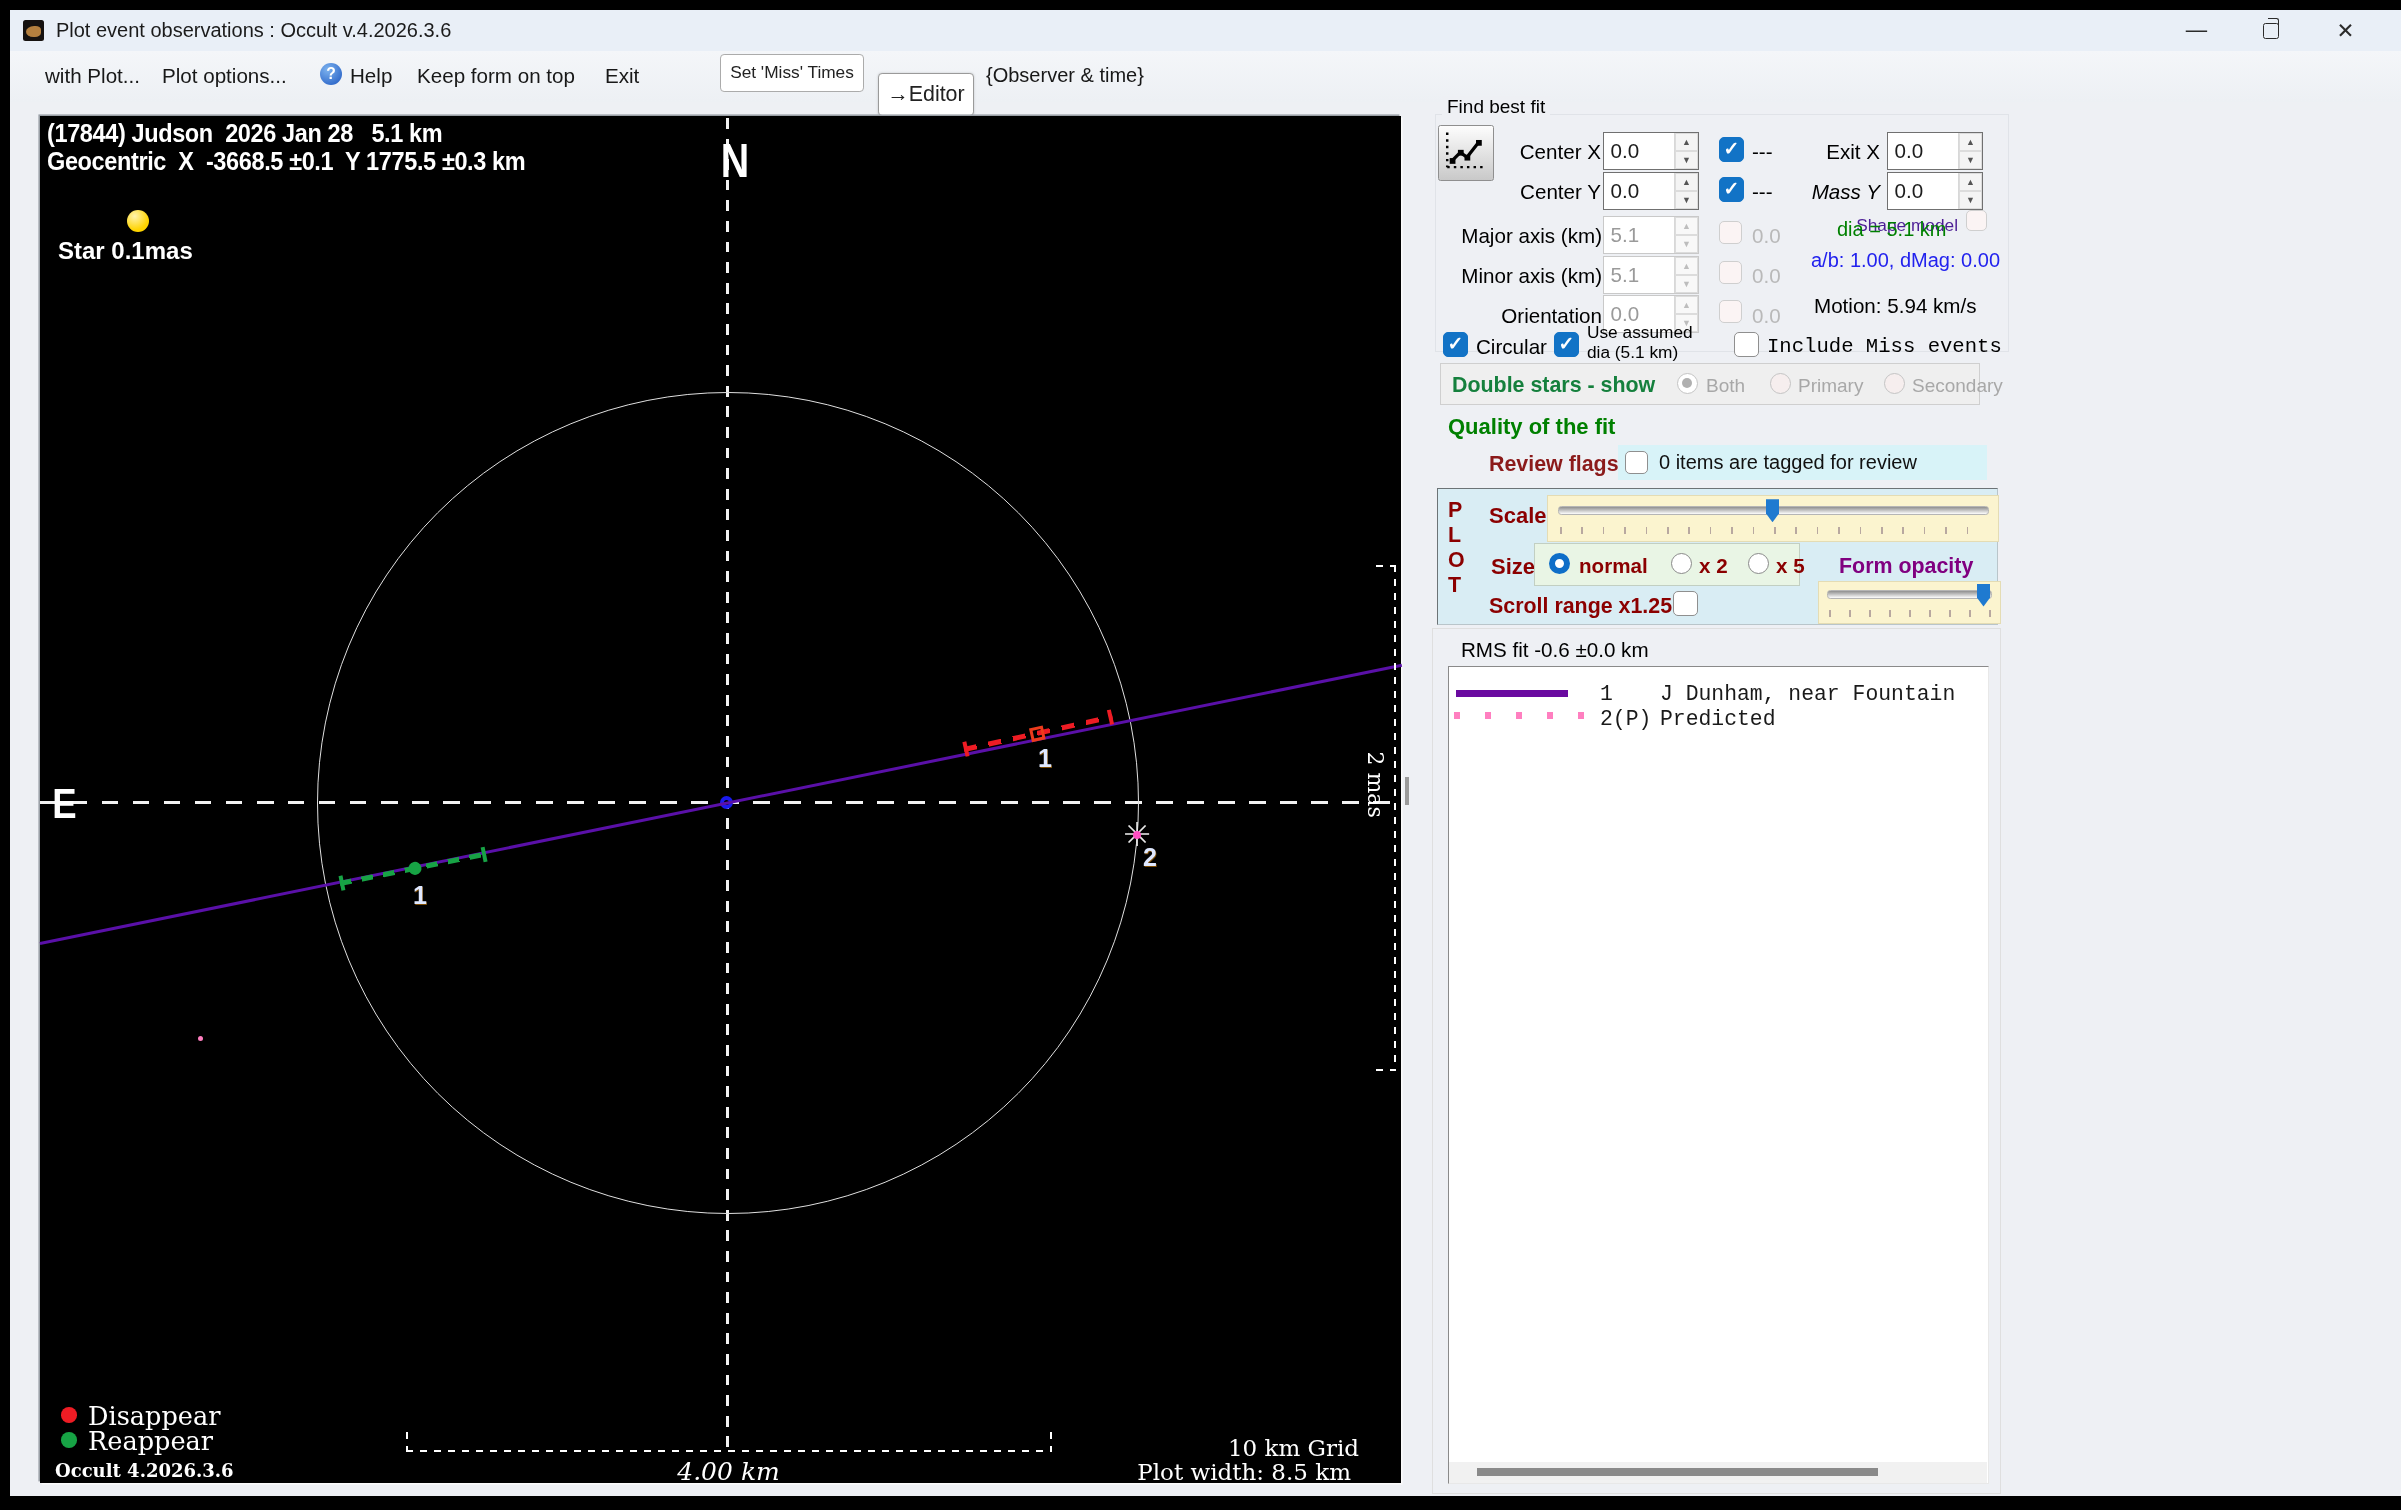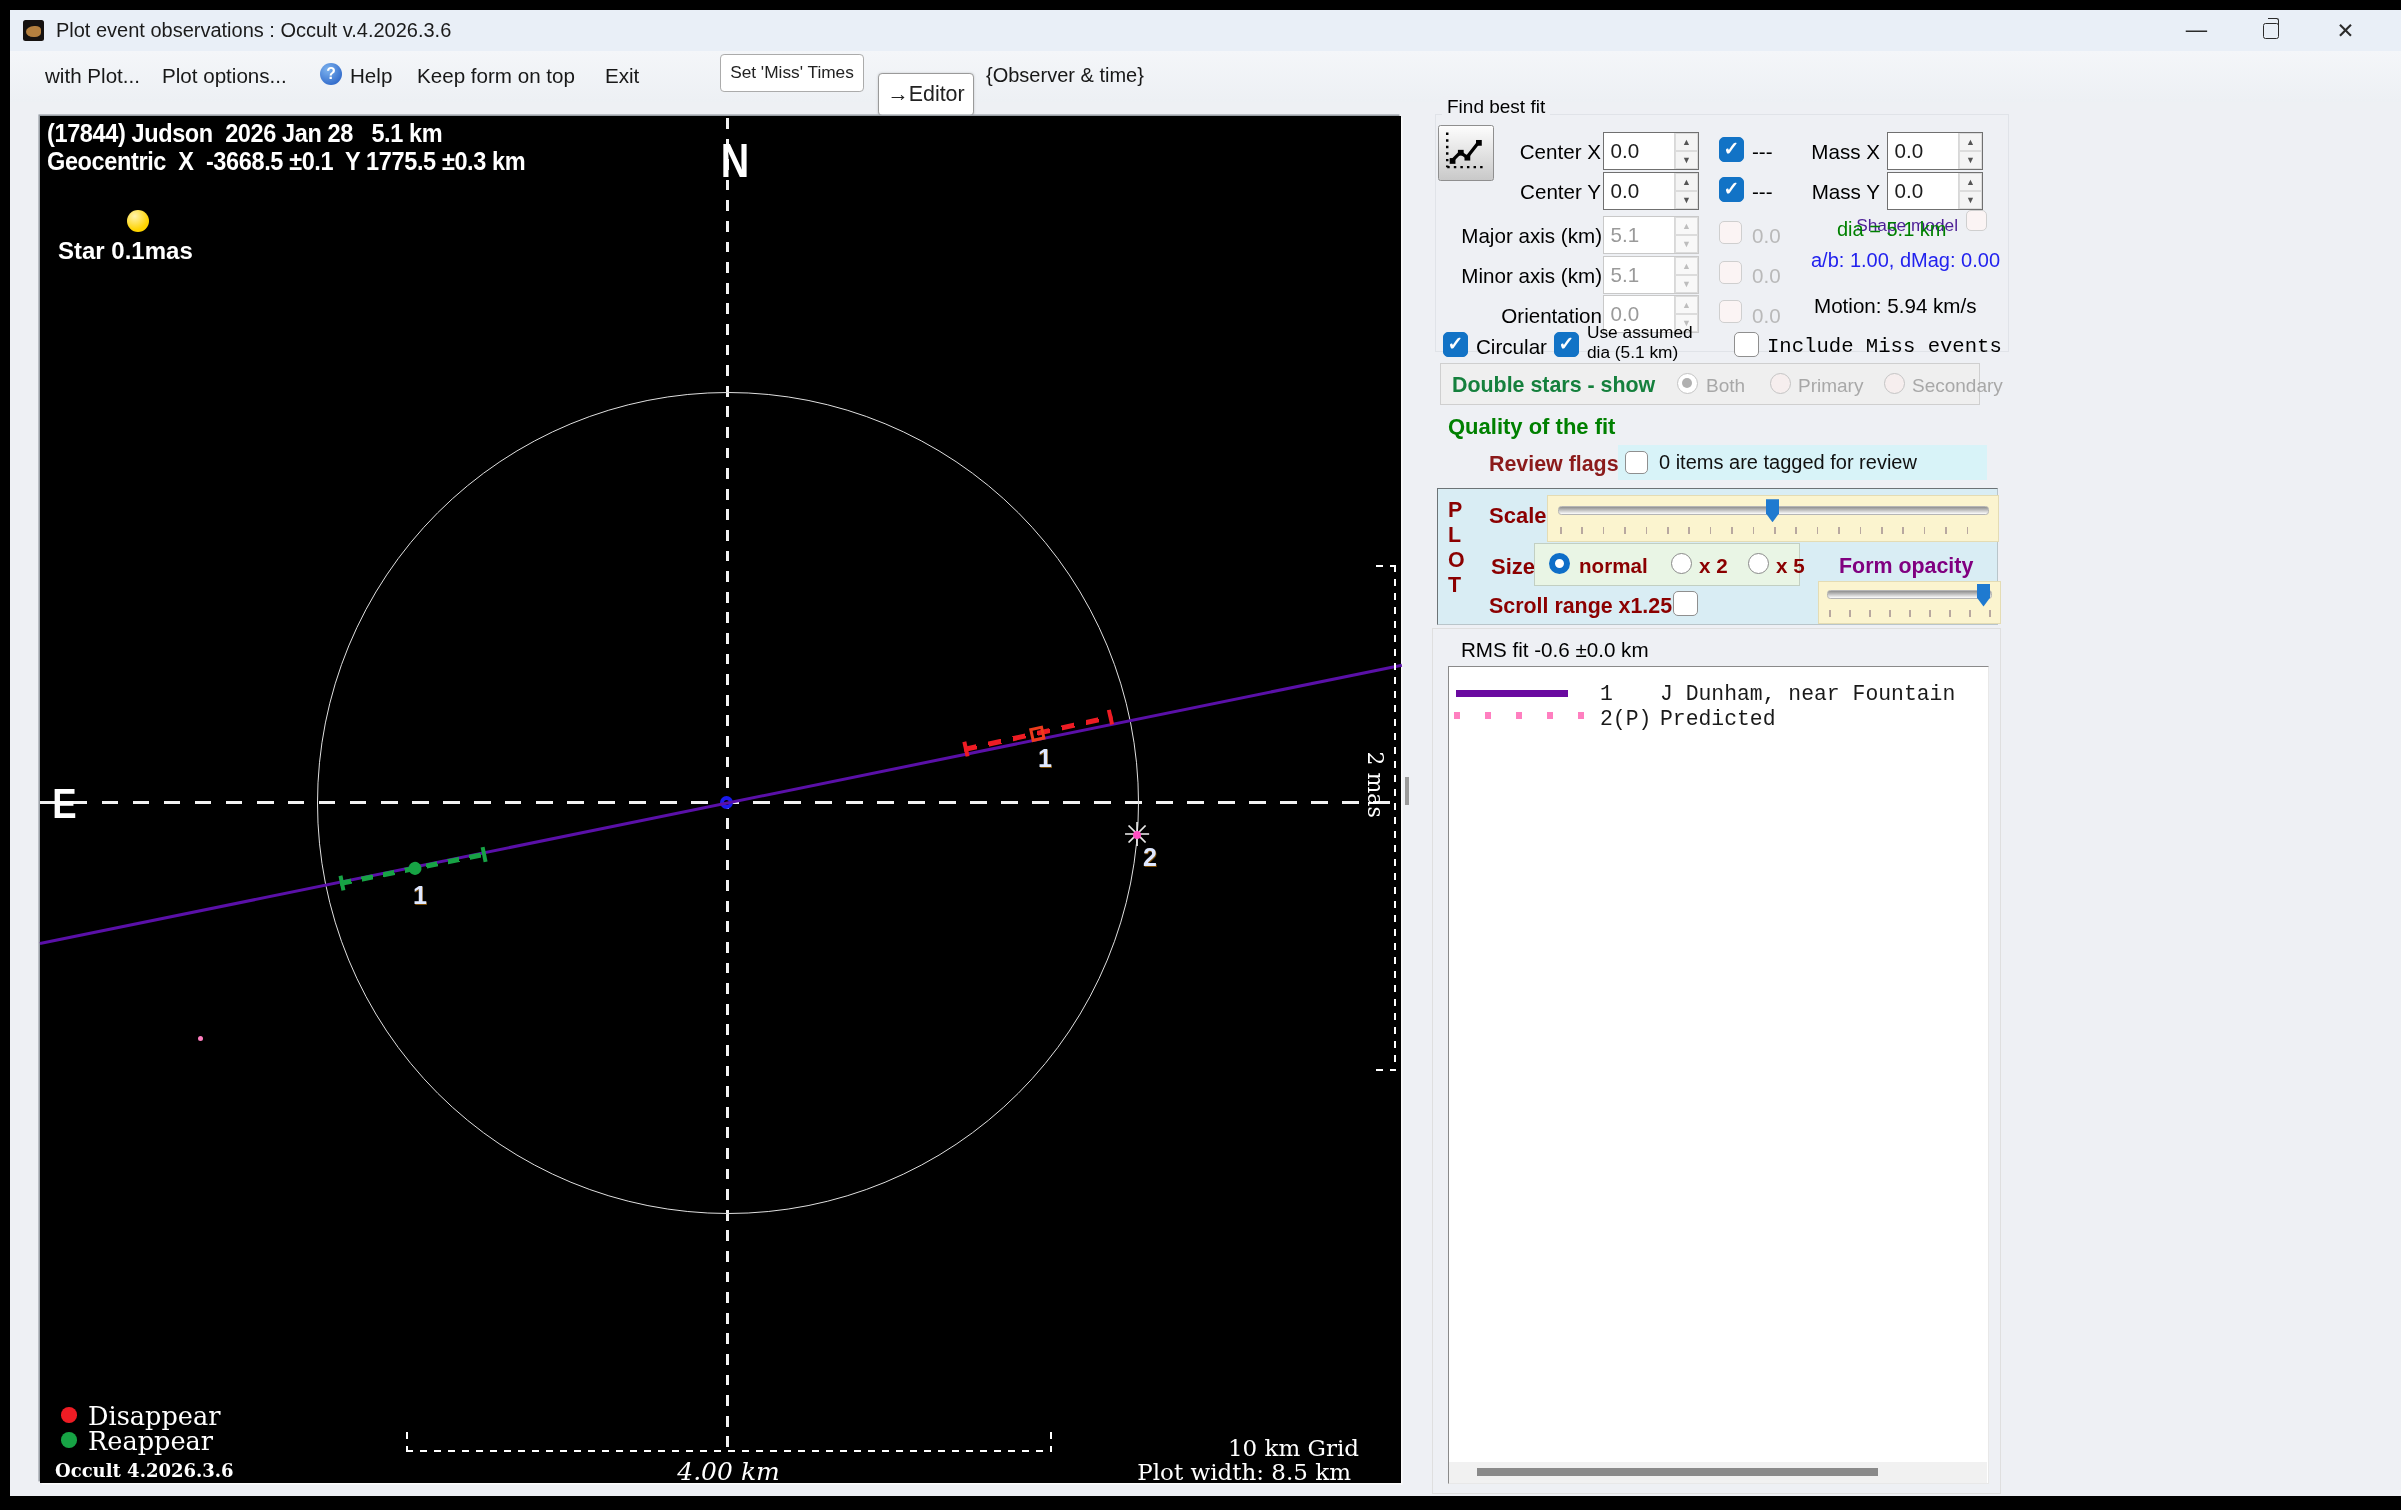--- a/index.html
+++ b/index.html
@@ -170,40 +170,40 @@
   <div class="lab rlab" style="left:1476px;top:130px;width:115px;">Center X</div>
   <div class="spin" style="left:1593px;top:122px;">
     <div class="val">0.0</div>
     <div class="btns">
         <div class="b">▲</div>
         <div class="b">▼</div>
       </div>
   </div>
   <div class="cb on" style="left:1709px;top:127px;">✓</div>
   <div class="lab" style="left:1742px;top:130px;">---</div>
-  <div class="lab rlab" style="left:1781px;top:130px;width:89px;">Mass X</div>
+  <div class="lab rlab" style="left:1781px;top:130px;width:89px;">Exit X</div>
   <div class="spin" style="left:1877px;top:122px;">
     <div class="val">0.0</div>
     <div class="btns">
         <div class="b">▲</div>
         <div class="b">▼</div>
       </div>
   </div>
 
   <div class="lab rlab" style="left:1476px;top:170px;width:115px;">Center Y</div>
   <div class="spin" style="left:1593px;top:162px;">
     <div class="val">0.0</div>
     <div class="btns">
         <div class="b">▲</div>
         <div class="b">▼</div>
       </div>
   </div>
   <div class="cb on" style="left:1709px;top:167px;">✓</div>
   <div class="lab" style="left:1742px;top:170px;">---</div>
-  <div class="lab rlab" style="left:1781px;top:170px;width:89px;">Mass Y</div>
+  <div class="lab rlab" style="left:1781px;top:170px;width:89px;font-style:italic;">Mass Y</div>
   <div class="spin" style="left:1877px;top:162px;">
     <div class="val">0.0</div>
     <div class="btns">
         <div class="b">▲</div>
         <div class="b">▼</div>
       </div>
   </div>
 
   <div class="lab rlab" style="left:1806px;top:205px;width:142px;font-size:17.3px;color:#4c1d95;">Shape model</div>
   <div class="cb dis" style="left:1956px;top:200px;width:21.4px;height:21.4px;"></div>

